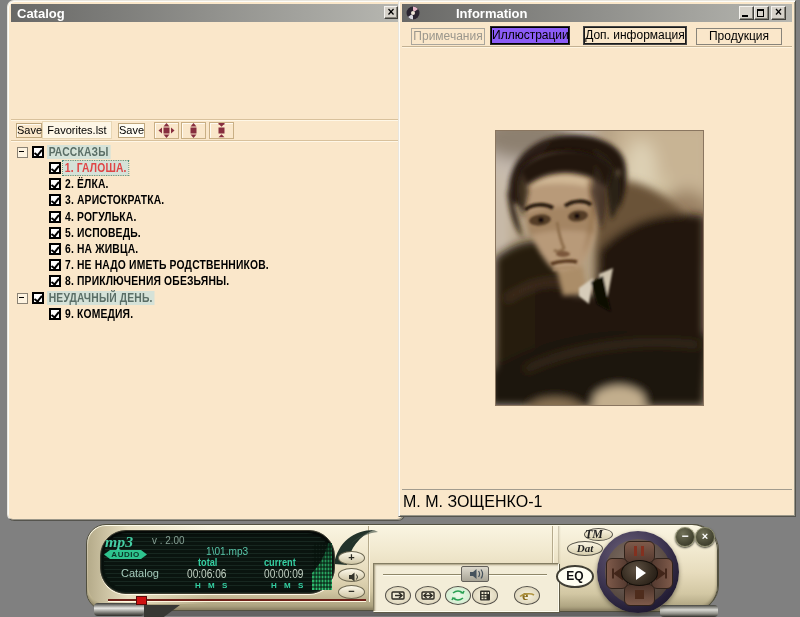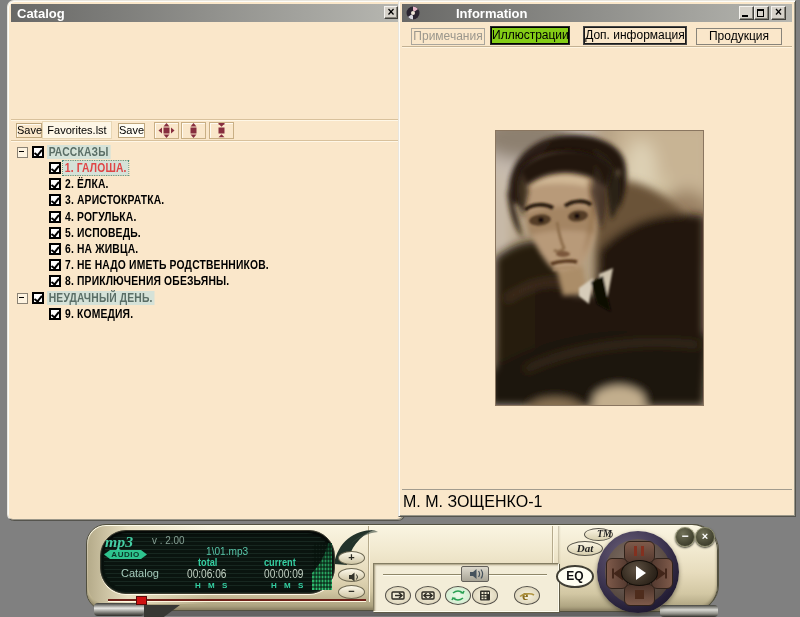--- a/index.html
+++ b/index.html
@@ -102,21 +102,21 @@
       </svg>
   <div class="wbtn" style="right:38px;top:2px;width:13px;height:12px;">
         <div style="position:absolute;left:2px;bottom:2px;width:6px;height:2px;background:#000;"></div>
       </div>
   <div class="wbtn" style="right:23px;top:2px;width:13px;height:12px;">
         <div style="position:absolute;left:2px;top:2px;width:5px;height:5px;border:1.5px solid #000;border-top-width:2px;"></div>
       </div>
   <div class="wbtn" style="right:6px;top:2px;width:13px;height:12px;font-size:12px;font-weight:bold;line-height:11px;">×</div>
  </div>
  <div class="abs" style="left:12px;top:27px;width:72px;height:15px;border:1px solid #aaa69c;font-size:12px;color:#9b978d;text-align:center;line-height:15px;">Примечания</div>
- <div class="abs" style="left:92px;top:26px;width:76px;height:15px;background:#84cc16;border:1px solid #000;box-shadow:0 0 0 1px #2a2a2a;font-size:12px;color:#000;text-align:center;line-height:15px;">Иллюстрации</div>
+ <div class="abs" style="left:92px;top:26px;width:76px;height:15px;background:#8b5cf6;border:1px solid #000;box-shadow:0 0 0 1px #2a2a2a;font-size:12px;color:#000;text-align:center;line-height:15px;">Иллюстрации</div>
  <div class="abs" style="left:185px;top:26px;width:100px;height:15px;border:1px solid #1a1a1a;box-shadow:0 0 0 1px #444;font-size:12px;color:#000;text-align:center;line-height:15px;">Доп. информация</div>
  <div class="abs" style="left:3px;right:3px;top:45px;height:1px;background:#c3b193;"></div>
  <div class="abs" style="left:3px;right:3px;top:46px;height:1px;background:#fff4df;"></div>
  <div class="abs" style="left:297px;top:27px;width:84px;height:15px;border:1px solid #88847a;font-size:12px;color:#000;text-align:center;line-height:15px;">Продукция</div>
  <div class="abs" style="left:96px;top:129px;width:209px;height:276px;">
  <svg width="209" height="276" viewBox="0 0 209 276">
   <defs>
    <filter id="b1" x="-30%" y="-30%" width="160%" height="160%">
             <feGaussianBlur stdDeviation="1.2"></feGaussianBlur>
           </filter>
@@ -307,21 +307,21 @@
           <rect x="11.5" y="10.6" width="2" height="1.6"></rect>
         </g>
       </svg></div>
  <div class="abs" style="left:514px;top:586px;width:24px;height:17px;border-radius:50%;border:1.5px solid #54514a;background:radial-gradient(#f8f3e0,#d6cdb0);">
   <svg width="24" height="17" viewBox="0 0 24 17">
         <text x="7" y="13" font-family="Liberation Serif" font-weight="bold" font-size="14" fill="#8a6d20">e</text>
         <path d="M5,9.5 C8,6.5 16,6 19,8" stroke="#b09440" stroke-width="1.6" fill="none"></path>
       </svg></div>
 
  <div class="abs" style="left:556px;top:565px;width:34px;height:19px;border-radius:50%;background:#fffef2;border:2px solid #403e34;font-size:12px;font-weight:bold;text-align:center;line-height:19px;color:#111;">EQ</div>
- <div class="abs" style="left:584px;top:528px;width:27px;height:11px;border-radius:50%;border:1px solid #57544a;background:linear-gradient(180deg,#fbf5e2,#d8cfae);font-family:'Liberation Serif',serif;font-style:italic;font-size:10px;font-weight:bold;text-align:right;line-height:10px;color:#222;">TM</div>
+ <div class="abs" style="left:584px;top:528px;width:27px;height:11px;border-radius:50%;border:1px solid #57544a;background:linear-gradient(180deg,#fbf5e2,#d8cfae);font-family:'Liberation Serif',serif;font-style:italic;font-size:12px;font-weight:bold;text-align:left;line-height:10px;color:#222;">TM</div>
  <div class="abs" style="left:567px;top:541px;width:34px;height:13px;border-radius:50%;border:1px solid #57544a;background:linear-gradient(180deg,#fbf5e2,#d8cfae);font-family:'Liberation Serif',serif;font-style:italic;font-size:11px;font-weight:bold;text-align:center;line-height:12px;color:#222;">Dat</div>
 
  <div class="abs" style="left:597px;top:531px;width:82px;height:82px;border-radius:50%;
   background:radial-gradient(circle at 38% 30%,#6b6178 0%,#453c58 40%,#241e36 72%,#141020 100%);box-shadow:0 2px 4px rgba(40,36,24,0.5);"></div>
  <div class="abs" style="left:605px;top:539px;width:66px;height:66px;border-radius:50%;
   background:radial-gradient(circle at 40% 35%,#7e6e62 0%,#61524a 50%,#3a2f26 100%);"></div>
  <div class="abs" style="left:624px;top:541px;width:29px;height:20px;border-radius:6px;background:linear-gradient(180deg,#7e5a4a,#543a30);border:1px solid #30221a;">
   <div style="position:absolute;left:9px;top:4px;width:3px;height:10px;background:#83301f;"></div>
   <div style="position:absolute;left:16px;top:4px;width:3px;height:10px;background:#83301f;"></div>
     </div>

